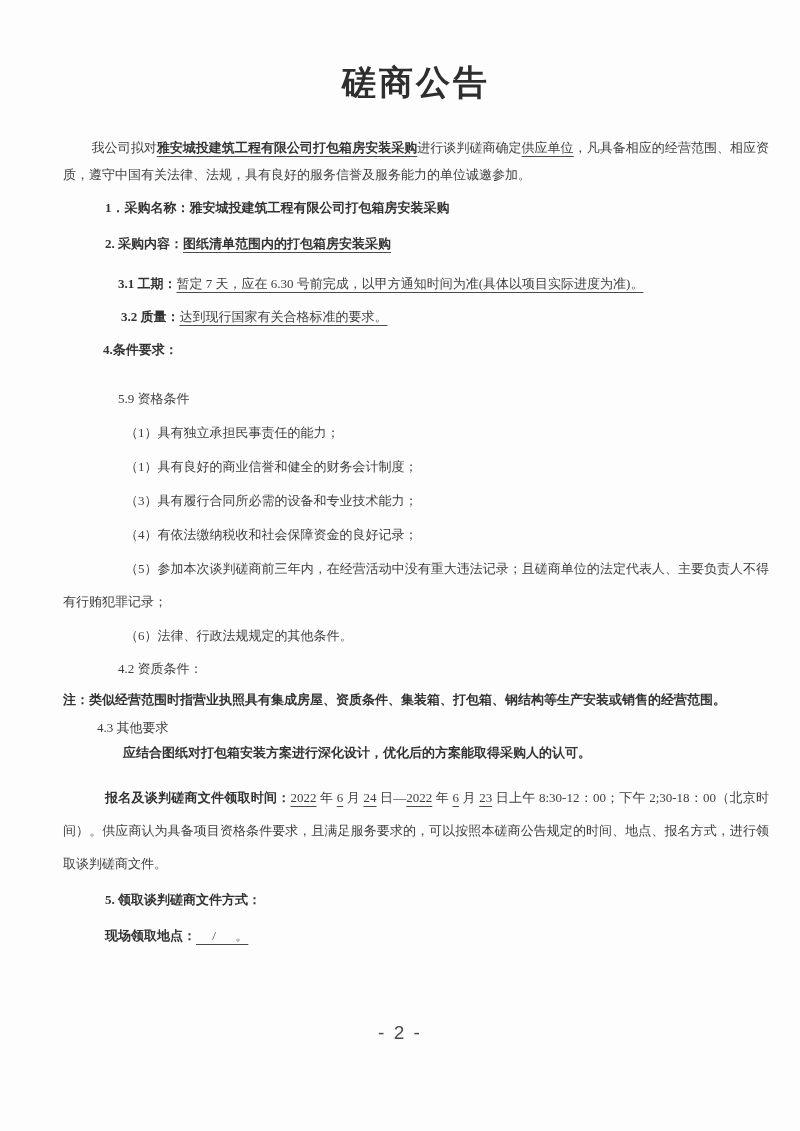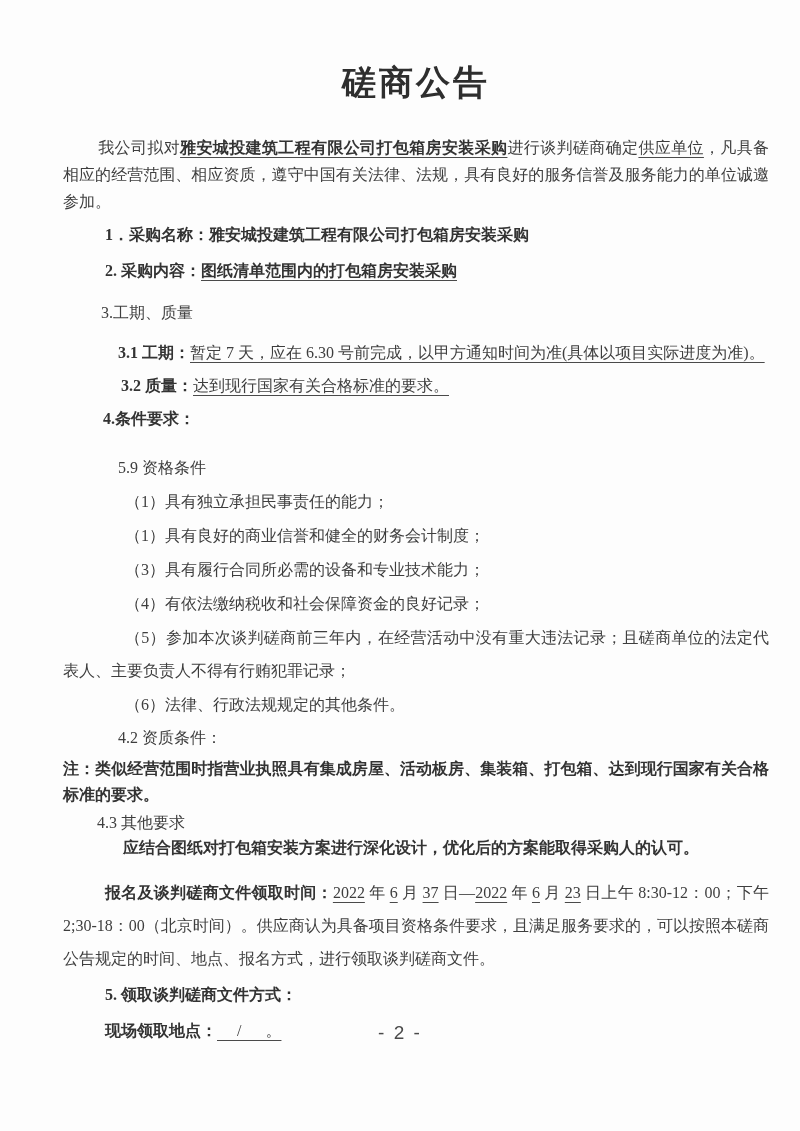--- a/index.html
+++ b/index.html
@@ -14,21 +14,21 @@
     overflow:hidden;
   }
   .title{
     margin:0 0 28px 0;
     text-align:center;
     font-size:34px;
     font-weight:bold;
     letter-spacing:3px;
     color:#2e2e2e;
   }
-  p{margin:0;font-size:16px;line-height:33px;}
+  p{margin:0;font-size:13px;line-height:33px;}
   .b{font-weight:bold;color:#333;}
   .u{text-decoration:underline;text-underline-offset:4px;text-decoration-color:#4a4a4a;}
   .intro{line-height:27px;text-indent:2.2em;text-align:justify;}
   .item12{margin-left:42px;margin-top:3px;}
   .h3{margin-left:38px;margin-top:9px;}
   .p31{text-indent:55px;margin-top:7px;text-align:justify;}
   .p32{margin-left:58px;}
   .h4{margin-left:40px;margin-top:0;}
   .p41{margin-left:55px;margin-top:16px;}
   .cond{margin-left:62px;margin-top:1px;}
@@ -54,44 +54,43 @@
 <div class="page">
 
   <h1 class="title">磋商公告</h1>
 
   <p class="intro"><span>我公司拟对</span><span class="b u">雅安城投建筑工程有限公司打包箱房安装采购</span><span>进行谈判磋商确定</span><span class="u">供应单位</span><span>，凡具备相应的经营范围、相应资质，遵守中国有关法律、法规，具有良好的服务信誉及服务能力的单位诚邀参加。</span></p>
 
   <p class="item12"><span class="b">1．采购名称：</span><span class="b">雅安城投建筑工程有限公司打包箱房安装采购</span></p>
 
   <p class="item12"><span class="b">2. 采购内容：</span><span class="b u">图纸清单范围内的打包箱房安装采购</span></p>
 
-  <p class="h3">3.工期、质量</p>
 
   <p class="p31"><span class="b">3.1 工期：</span><span class="u">暂定 7 天，应在 6.30 号前完成，以甲方通知时间为准(具体以项目实际进度为准)。</span></p>
 
   <p class="p32"><span class="b">3.2 质量：</span><span class="u">达到现行国家有关合格标准的要求。</span></p>
 
   <p class="h4 b">4.条件要求：</p>
 
   <p class="p41">5.9 资格条件</p>
 
   <p class="cond">（1）具有独立承担民事责任的能力；</p>
   <p class="cond">（1）具有良好的商业信誉和健全的财务会计制度；</p>
   <p class="cond">（3）具有履行合同所必需的设备和专业技术能力；</p>
   <p class="cond">（4）有依法缴纳税收和社会保障资金的良好记录；</p>
   <p class="cond wrap">（5）参加本次谈判磋商前三年内，在经营活动中没有重大违法记录；且磋商单位的法定代表人、主要负责人不得有行贿犯罪记录；</p>
   <p class="cond">（6）法律、行政法规规定的其他条件。</p>
 
   <p class="p42h">4.2 资质条件：</p>
-  <p class="note b">注：类似经营范围时指营业执照具有集成房屋、活动板房、集装箱、打包箱、达到现行国家有关合格标准的要求。</p>
+  <p class="note b">注：类似经营范围时指营业执照具有集成房屋、资质条件、集装箱、打包箱、钢结构等生产安装或销售的经营范围。</p>
 
   <p class="h43">4.3 其他要求</p>
   <p class="p43 b">应结合图纸对打包箱安装方案进行深化设计，优化后的方案能取得采购人的认可。</p>
 
-  <p class="reg"><span class="b">报名及谈判磋商文件领取时间：</span><span class="u">2022</span><span> 年 </span><span class="u">6</span><span> 月 </span><span class="u">37</span><span> 日—</span><span class="u">2022</span><span> 年 </span><span class="u">6</span><span> 月 </span><span class="u">23</span><span> 日上午 8:30-12：00；下午 2;30-18：00（北京时间）。供应商认为具备项目资格条件要求，且满足服务要求的，可以按照本磋商公告规定的时间、地点、报名方式，进行领取谈判磋商文件。</span></p>
+  <p class="reg"><span class="b">报名及谈判磋商文件领取时间：</span><span class="u">2022</span><span> 年 </span><span class="u">6</span><span> 月 </span><span class="u">24</span><span> 日—</span><span class="u">2022</span><span> 年 </span><span class="u">6</span><span> 月 </span><span class="u">23</span><span> 日上午 8:30-12：00；下午 2;30-18：00（北京时间）。供应商认为具备项目资格条件要求，且满足服务要求的，可以按照本磋商公告规定的时间、地点、报名方式，进行领取谈判磋商文件。</span></p>
 
   <p class="h5 b">5. 领取谈判磋商文件方式：</p>
 
   <p class="loc"><span class="b">现场领取地点：</span><span class="u">&nbsp;&nbsp;&nbsp;&nbsp;&nbsp;/&nbsp;&nbsp;&nbsp;&nbsp;&nbsp;&nbsp;。</span></p>
 
   <div class="pagenum">- 2 -</div>
 
 </div>
 
 </body></html>

